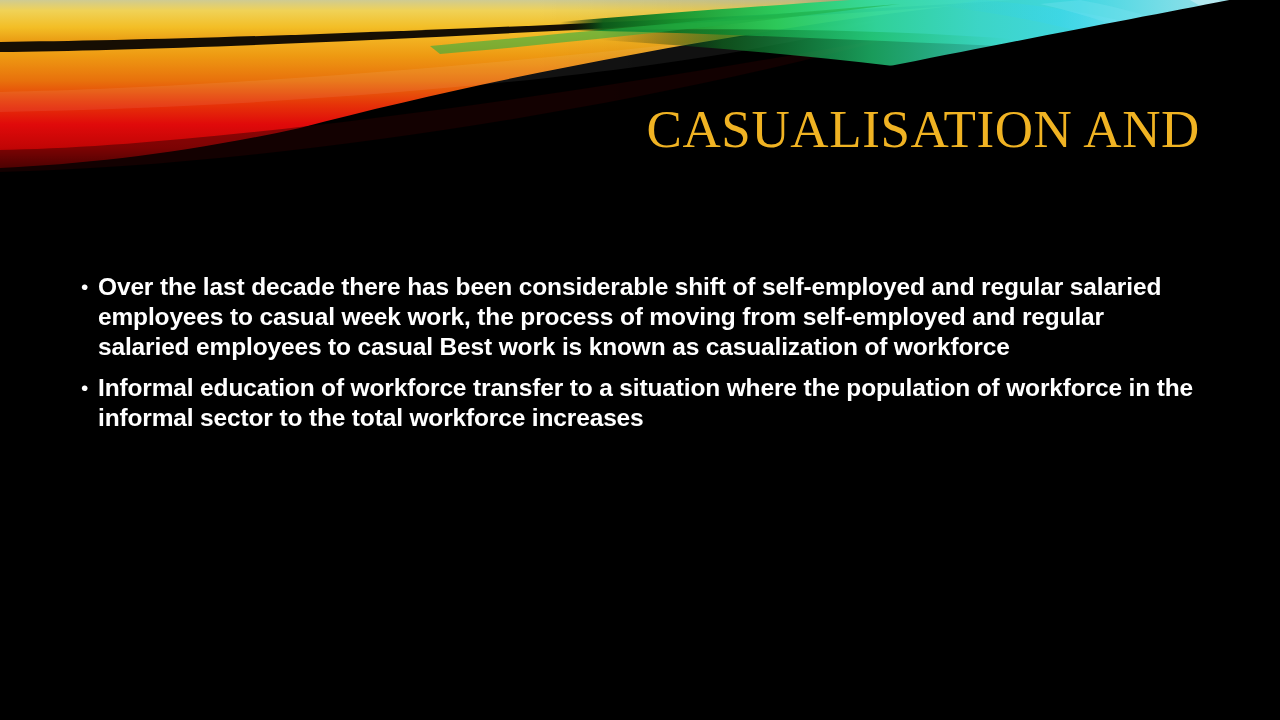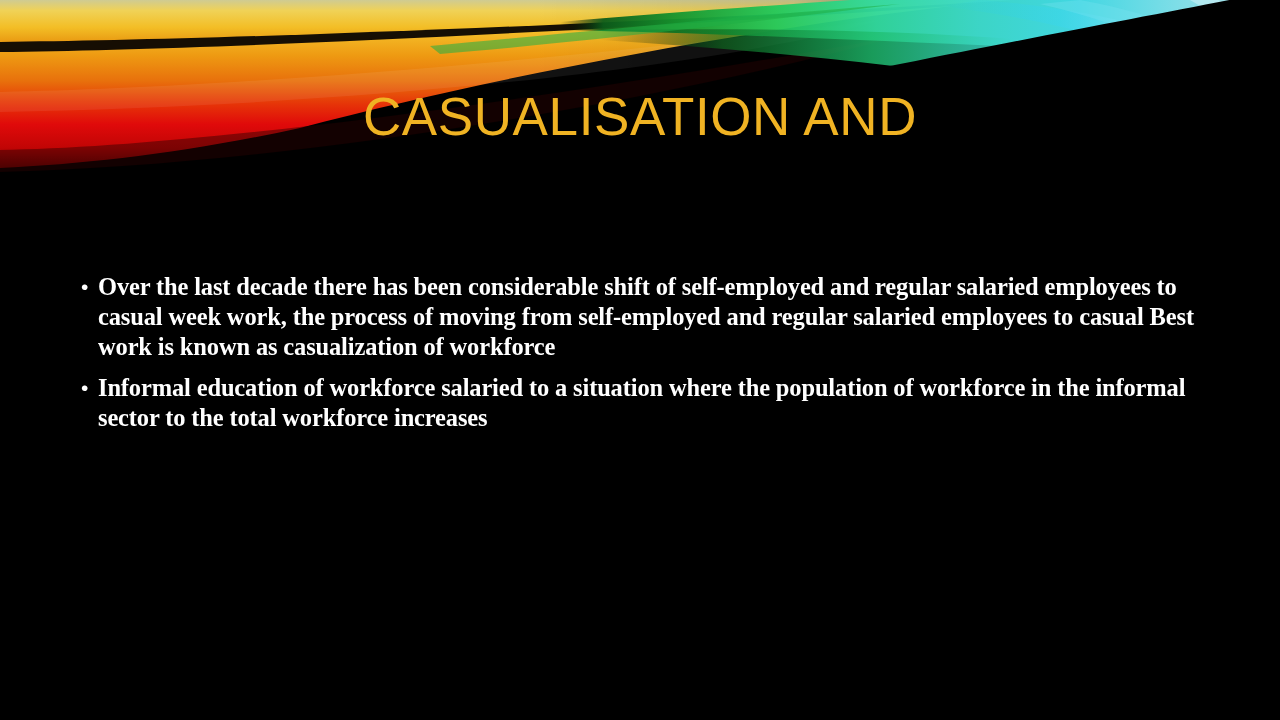--- a/index.html
+++ b/index.html
@@ -26,23 +26,24 @@
     top: 0;
     width: 1280px;
     height: 200px;
     pointer-events: none;
   }
 
   
   .title-block {
     position: absolute;
     left: 80px;
-    top: 88px;
+    top: 100px;
     width: 1120px;
-    text-align: center;
+    text-align: right;
+    font-family: Liberation Serif, serif;
   }
   .title-line {
     color: #F0B323;
     font-size: 53px;
     line-height: 58px;
     letter-spacing: 0.6px;
     font-weight: 400;
     text-transform: uppercase;
     white-space: nowrap;
     font-stretch: semi-condensed;
@@ -70,21 +71,20 @@
     padding-left: 9px;
     box-sizing: border-box;
   }
   .bullet-text {
     color: #FFFFFF;
     font-size: 24.5px;
     line-height: 30px;
     font-weight: bold;
     letter-spacing: -0.15px;
     flex: 1 1 auto;
-    font-family: Liberation Serif, serif;
   }
 </style>
 </head>
 <body>
 
 <div class="slide">
 
   <div class="decor">
     <svg width="1280" height="200" viewBox="0 0 1280 200" xmlns="http://www.w3.org/2000/svg">
       <defs>
@@ -183,18 +183,18 @@
 
   <div class="body-block">
 
     <div class="bullet-row">
       <div class="bullet-mark">•</div>
       <div class="bullet-text">Over the last decade there has been considerable shift of self-employed and regular salaried employees to casual week work, the process of moving from self-employed and regular salaried employees to casual Best work is known as casualization of workforce</div>
     </div>
 
     <div class="bullet-row">
       <div class="bullet-mark">•</div>
-      <div class="bullet-text">Informal education of workforce salaried to a situation where the population of workforce in the informal sector to the total workforce increases</div>
+      <div class="bullet-text">Informal education of workforce transfer to a situation where the population of workforce in the informal sector to the total workforce increases</div>
     </div>
 
   </div>
 
 </div>
 
 </body></html>

